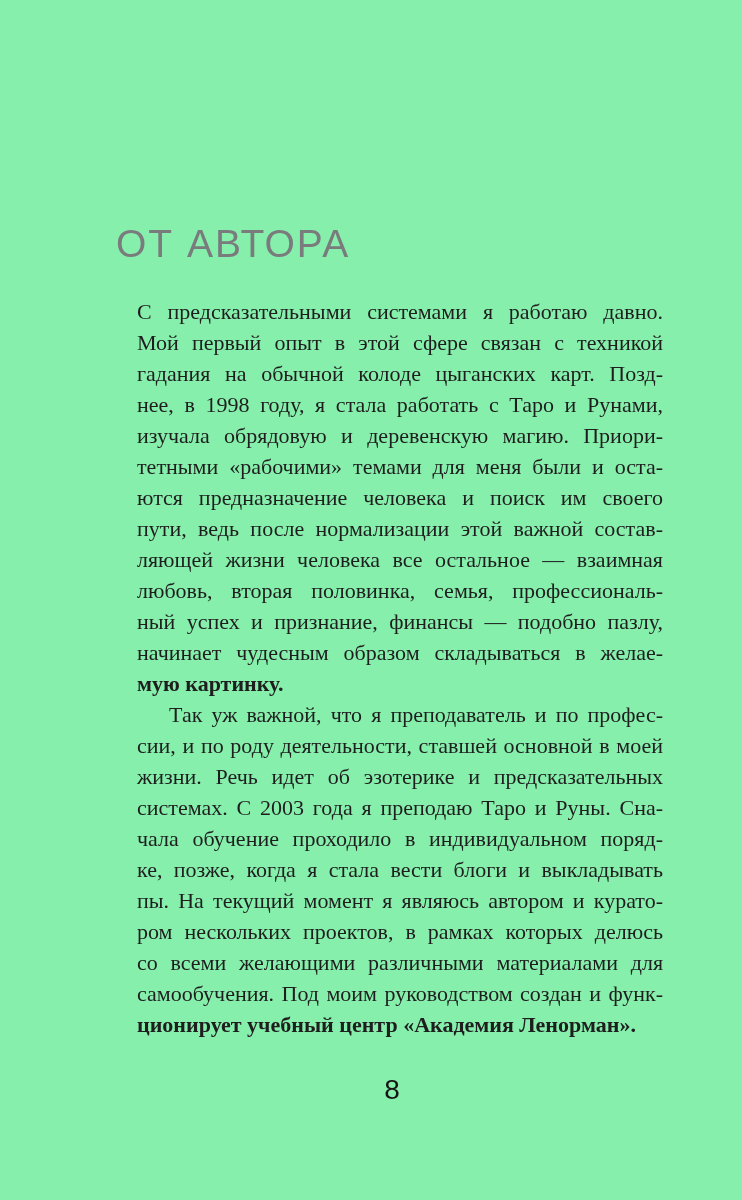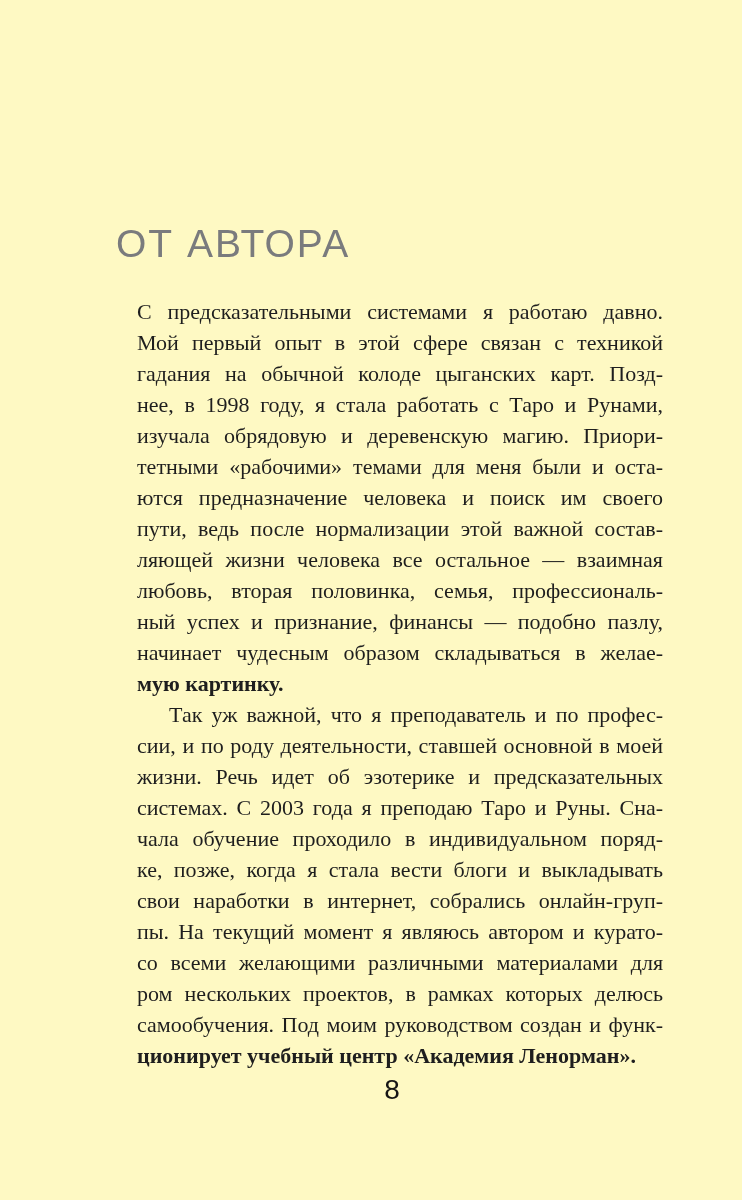--- a/index.html
+++ b/index.html
@@ -60,21 +60,21 @@
     font-family: "Liberation Sans", sans-serif;
     font-weight: 400;
     font-size: 28px;
     line-height: 1;
     color: #151515;
   }
 </style>
 </head>
 <body>
 
-<div class="page" style="background: #fef9c3;">
+<div class="page" style="background: #86efac;">
   <h1 class="chapter-title" style="color: rgb(122, 123, 125);">ОТ АВТОРА</h1>
 
   <div class="body-text" id="body-text" style="color: rgb(30, 30, 30); margin-left: 20px;">
       <div class="line">С предсказательными системами я работаю давно.</div>
       <div class="line">Мой первый опыт в этой сфере связан с техникой</div>
       <div class="line">гадания на обычной колоде цыганских карт. Позд-</div>
       <div class="line">нее, в 1998 году, я стала работать с Таро и Рунами,</div>
       <div class="line">изучала обрядовую и деревенскую магию. Приори-</div>
       <div class="line">тетными «рабочими» темами для меня были и оста-</div>
       <div class="line">ются предназначение человека и поиск им своего</div>
@@ -83,22 +83,21 @@
       <div class="line">любовь, вторая половинка, семья, профессиональ-</div>
       <div class="line">ный успех и признание, финансы — подобно пазлу,</div>
       <div class="line">начинает чудесным образом складываться в желае-</div>
       <div class="line last">мую картинку.</div>
       <div class="line indent">Так уж важной, что я преподаватель и по профес-</div>
       <div class="line">сии, и по роду деятельности, ставшей основной в моей</div>
       <div class="line">жизни. Речь идет об эзотерике и предсказательных</div>
       <div class="line">системах. С 2003 года я преподаю Таро и Руны. Сна-</div>
       <div class="line">чала обучение проходило в индивидуальном поряд-</div>
       <div class="line">ке, позже, когда я стала вести блоги и выкладывать</div>
-      <div class="line">свои наработки в интернет, собрались онлайн-груп-</div>
       <div class="line">пы. На текущий момент я являюсь автором и курато-</div>
+      <div class="line">ром нескольких проектов, в рамках которых делюсь</div>
       <div class="line">со всеми желающими различными материалами для</div>
-      <div class="line">ром нескольких проектов, в рамках которых делюсь</div>
       <div class="line">самообучения. Под моим руководством создан и функ-</div>
       <div class="line last">ционирует учебный центр «Академия Ленорман».</div>
     </div>
 
   <div class="page-number" style="color: rgb(21, 21, 21);">8</div>
 </div>
 
 </body></html>

